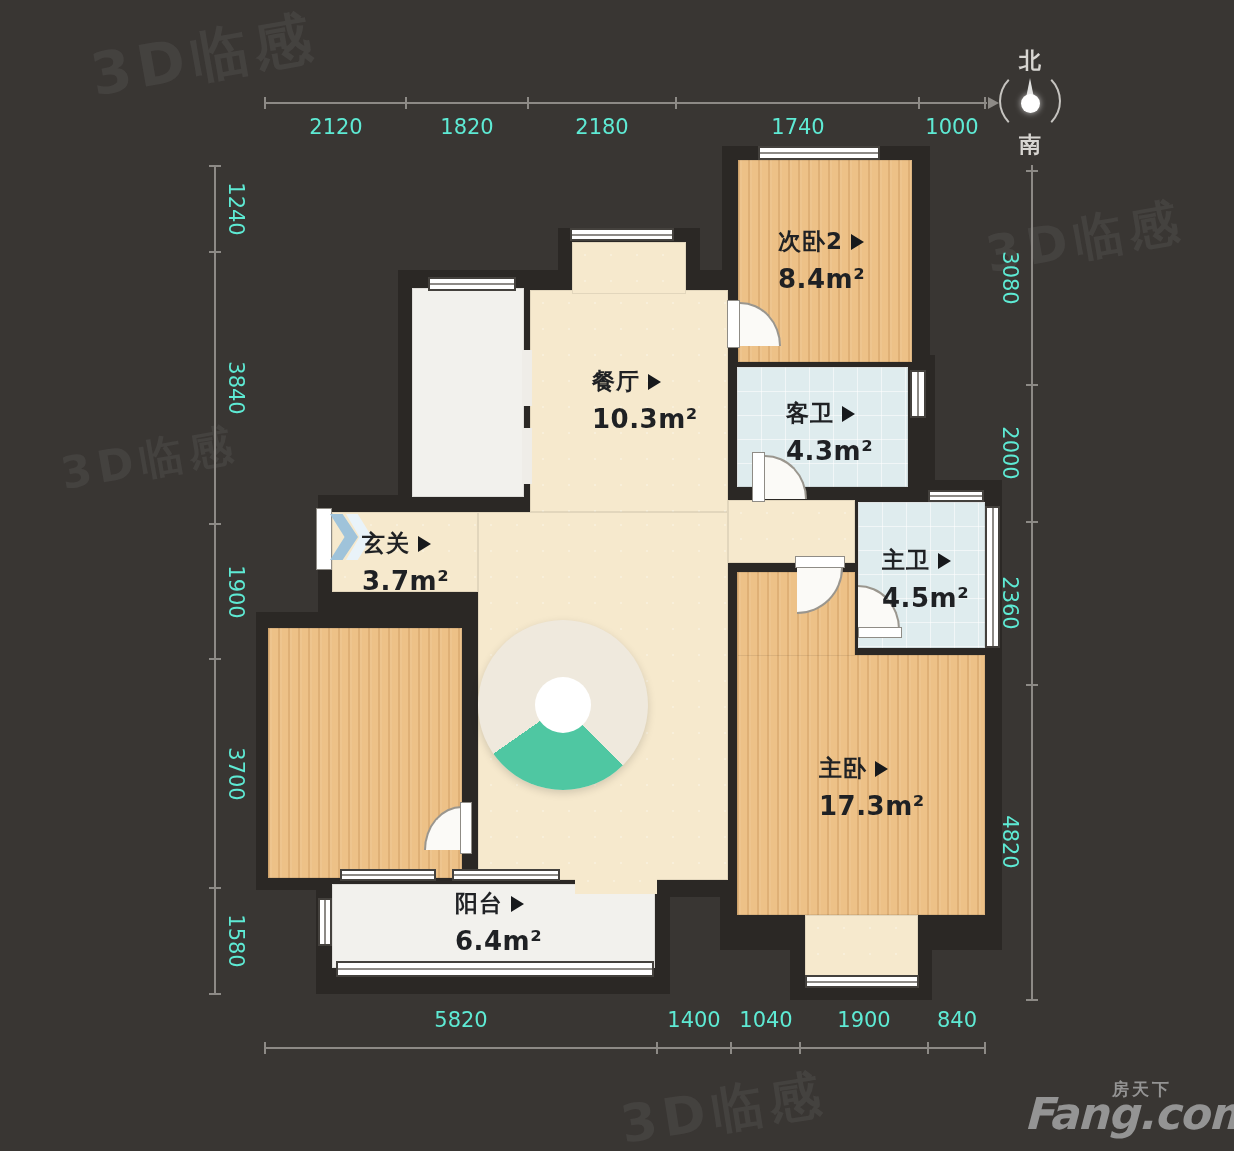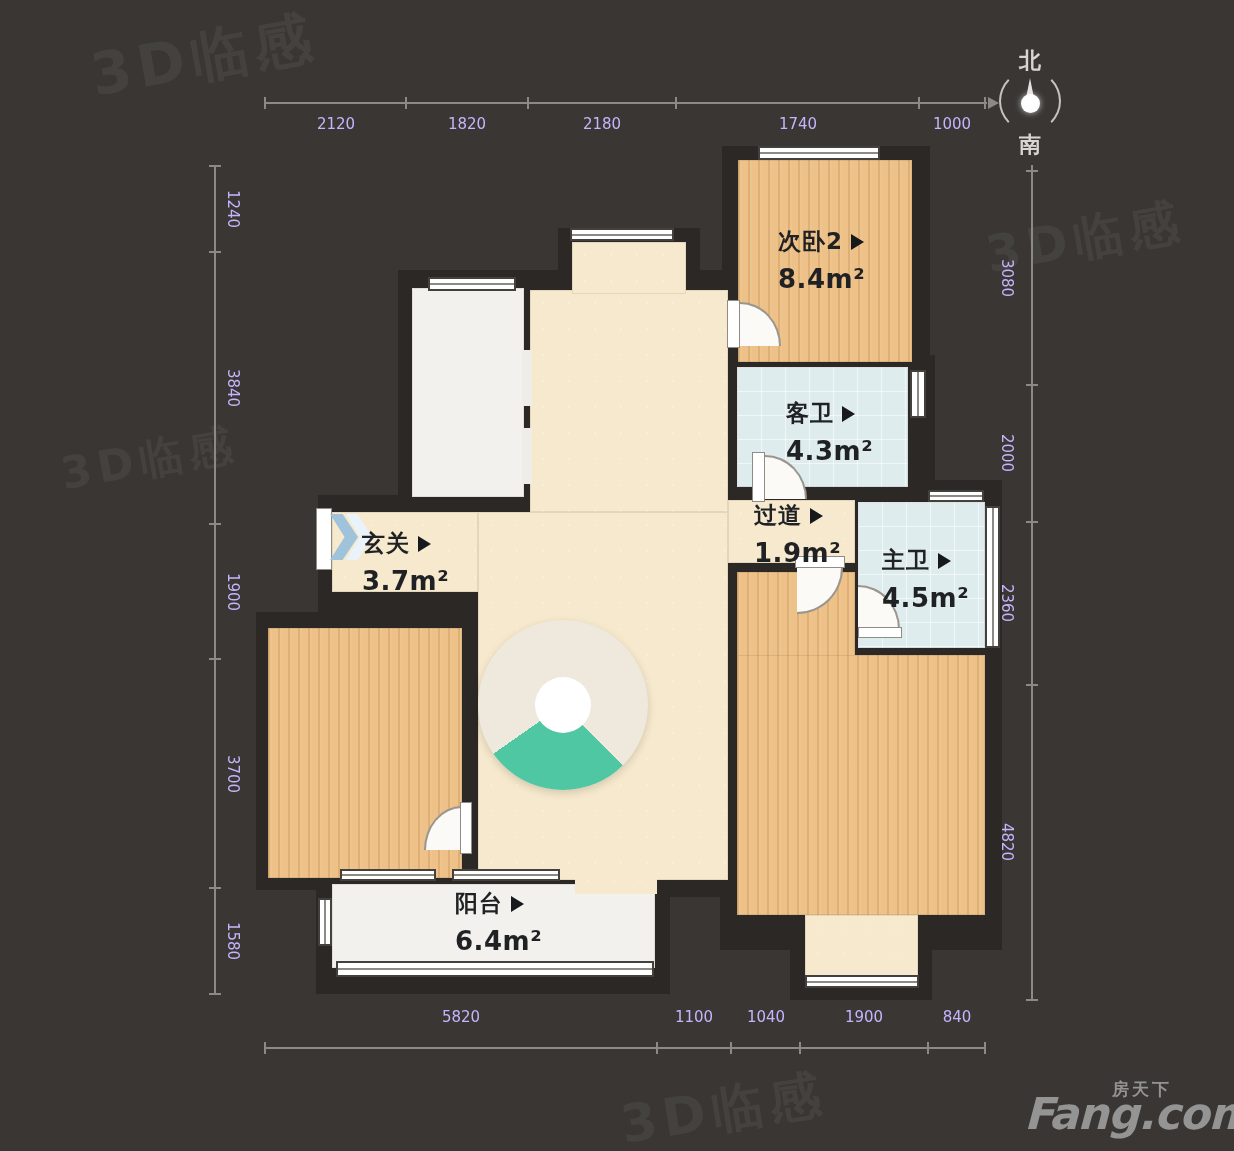--- a/index.html
+++ b/index.html
@@ -20,21 +20,21 @@
   .arc-tr{border-radius:0 100% 0 0;border-left:none;border-bottom:none;}
   .arc-br{border-radius:0 0 100% 0;border-left:none;border-top:none;}
   .arc-tl{border-radius:100% 0 0 0;border-right:none;border-bottom:none;}
   .room-label{position:absolute;z-index:30;display:flex;flex-direction:column;align-items:flex-start;color:#1f2124;font-weight:bold;}
   .room-name{font-size:23px;display:flex;align-items:center;gap:8px;white-space:nowrap;letter-spacing:1px;}
   .tri{width:0;height:0;border-left:13px solid #17191c;border-top:8px solid transparent;border-bottom:8px solid transparent;}
   .room-area{font-size:26px;margin-top:7px;letter-spacing:.5px;}
   .dline{position:absolute;background:#8d8a86;z-index:40;}
   .tick-v{position:absolute;width:2px;height:12px;background:#8d8a86;z-index:40;}
   .tick-h{position:absolute;width:12px;height:2px;background:#8d8a86;z-index:40;}
-  .dim-label{position:absolute;color:#c4b5fd;font-size:15px;z-index:40;white-space:nowrap;}
+  .dim-label{position:absolute;color:#5eead4;font-size:21px;z-index:40;white-space:nowrap;}
   .dim-label.center{transform:translateX(-50%);}
   .dim-vert{writing-mode:vertical-rl;transform:translateY(-50%);}
   .arrow-right{position:absolute;width:0;height:0;border-left:11px solid #8d8a86;border-top:6px solid transparent;border-bottom:6px solid transparent;z-index:40;}
   .wm{position:absolute;color:rgba(150,148,144,0.13);font-weight:bold;letter-spacing:6px;z-index:1;white-space:nowrap;}
   .chev{position:absolute;z-index:24;clip-path:polygon(0 0,45% 0,100% 50%,45% 100%,0 100%,52% 50%);}
   .donut{position:absolute;left:478px;top:620px;width:170px;height:170px;z-index:14;}
   .donut-base{position:absolute;inset:0;border-radius:50%;background:#efe9dd;box-shadow:0 3px 8px rgba(0,0,0,0.15);}
   .donut-wedge{position:absolute;inset:0;border-radius:50%;}
   .donut-hole{position:absolute;left:57px;top:57px;width:56px;height:56px;border-radius:50%;background:#ffffff;}
   .compass-label{position:absolute;color:#d8d6d2;font-size:22px;font-weight:bold;z-index:40;width:30px;text-align:center;}
@@ -118,47 +118,54 @@
     <div class="donut-hole"></div>
   </div>
 
   <div class="room-label" style="left:778px;top:226px;">
     <span class="room-name">
         <span>次卧2</span>
         <span class="tri"></span>
       </span>
     <span class="room-area">8.4m²</span>
   </div>
+  <div class="room-label" style="left:592px;top:366px;">
+    <span class="room-name">
+        <span>餐厅</span>
+        <span class="tri"></span>
+      </span>
+    <span class="room-area">10.3m²</span>
+  </div>
   <div class="room-label" style="left:786px;top:398px;">
     <span class="room-name">
         <span>客卫</span>
         <span class="tri"></span>
       </span>
     <span class="room-area">4.3m²</span>
   </div>
-  <div class="room-label" style="left:754px;top:500px;">
-    <span class="room-name">
-        <span>过道</span>
-        <span class="tri"></span>
-      </span>
-    <span class="room-area">1.9m²</span>
-  </div>
   <div class="room-label" style="left:882px;top:545px;">
     <span class="room-name">
         <span>主卫</span>
         <span class="tri"></span>
       </span>
     <span class="room-area">4.5m²</span>
   </div>
   <div class="room-label" style="left:362px;top:528px;">
     <span class="room-name">
         <span>玄关</span>
         <span class="tri"></span>
       </span>
     <span class="room-area">3.7m²</span>
+  </div>
+  <div class="room-label" style="left:819px;top:753px;">
+    <span class="room-name">
+        <span>主卧</span>
+        <span class="tri"></span>
+      </span>
+    <span class="room-area">17.3m²</span>
   </div>
   <div class="room-label" style="left:455px;top:888px;">
     <span class="room-name">
         <span>阳台</span>
         <span class="tri"></span>
       </span>
     <span class="room-area">6.4m²</span>
   </div>
 
   <div class="dline" style="left:265px;top:102px;width:722px;height:2px;"></div>
@@ -176,21 +183,21 @@
   <div class="dim-label center" style="left:952px;top:115px;">1000</div>
 
   <div class="dline" style="left:265px;top:1047px;width:720px;height:2px;"></div>
   <div class="tick-v" style="left:264px;top:1042px;"></div>
   <div class="tick-v" style="left:656px;top:1042px;"></div>
   <div class="tick-v" style="left:730px;top:1042px;"></div>
   <div class="tick-v" style="left:799px;top:1042px;"></div>
   <div class="tick-v" style="left:927px;top:1042px;"></div>
   <div class="tick-v" style="left:984px;top:1042px;"></div>
   <div class="dim-label center" style="left:461px;top:1008px;">5820</div>
-  <div class="dim-label center" style="left:694px;top:1008px;">1100</div>
+  <div class="dim-label center" style="left:694px;top:1008px;">1400</div>
   <div class="dim-label center" style="left:766px;top:1008px;">1040</div>
   <div class="dim-label center" style="left:864px;top:1008px;">1900</div>
   <div class="dim-label center" style="left:957px;top:1008px;">840</div>
 
   <div class="dline" style="left:214px;top:166px;width:2px;height:828px;"></div>
   <div class="tick-h" style="left:209px;top:165px;"></div>
   <div class="tick-h" style="left:209px;top:251px;"></div>
   <div class="tick-h" style="left:209px;top:523px;"></div>
   <div class="tick-h" style="left:209px;top:658px;"></div>
   <div class="tick-h" style="left:209px;top:887px;"></div>

